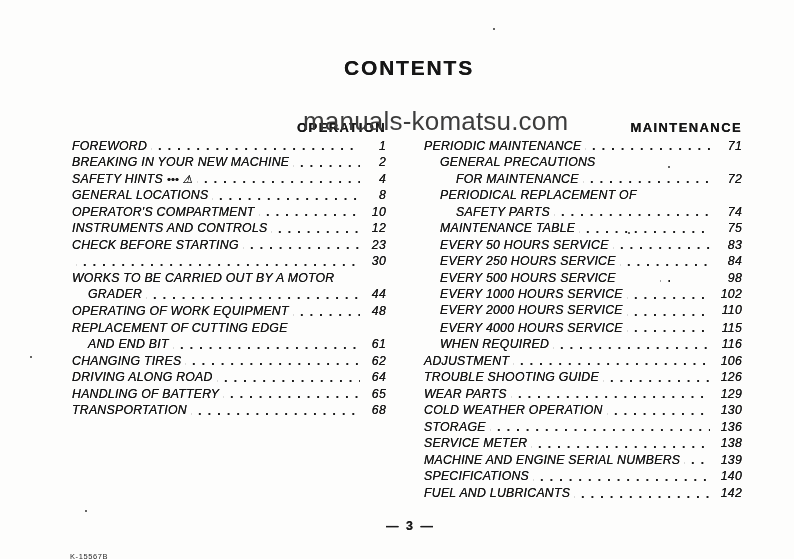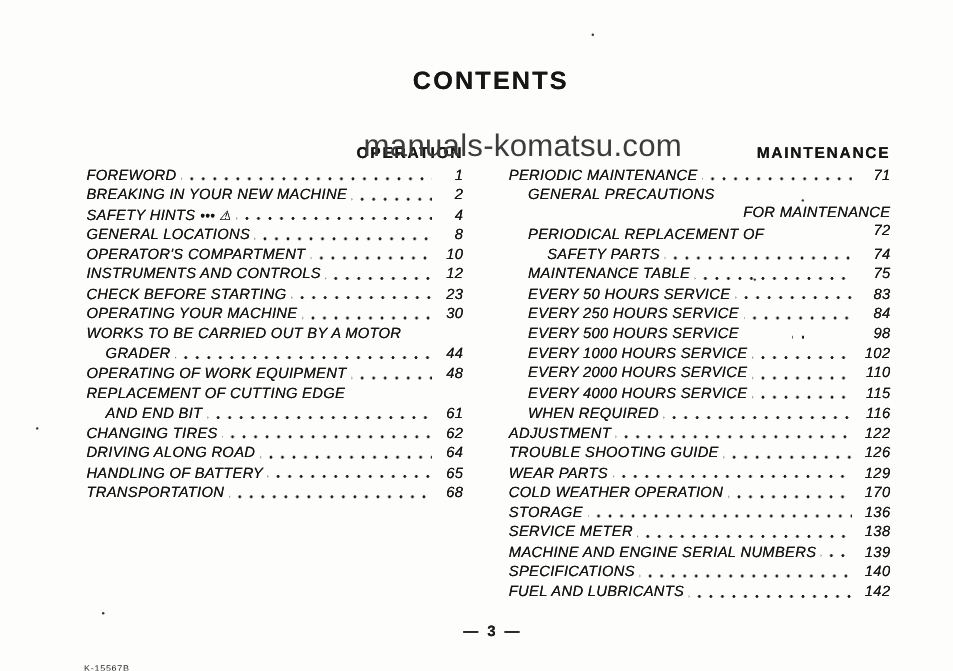--- a/index.html
+++ b/index.html
@@ -92,21 +92,20 @@
         <span class="entry-label doc-text">INSTRUMENTS AND CONTROLS</span>
         <span class="leader"></span>
         <span class="page-num doc-text">12</span>
       </div>
       <div class="toc-row">
         <span class="entry-label doc-text">CHECK BEFORE STARTING</span>
         <span class="leader"></span>
         <span class="page-num doc-text">23</span>
       </div>
       <div class="toc-row">
-        <span class="entry-label doc-text">OPERATING YOUR MACHINE</span>
         <span class="leader"></span>
         <span class="page-num doc-text">30</span>
       </div>
       <div class="toc-row">
         <span class="entry-label doc-text">WORKS TO BE CARRIED OUT BY A MOTOR</span>
         <span class="no-leader"></span>
       </div>
       <div class="toc-row" style="padding-left: 16px;">
         <span class="entry-label doc-text">GRADER</span>
         <span class="leader"></span>
@@ -154,21 +153,21 @@
   <div class="rows">
       <div class="toc-row">
         <span class="entry-label doc-text">PERIODIC MAINTENANCE</span>
         <span class="leader"></span>
         <span class="page-num doc-text">71</span>
       </div>
       <div class="toc-row" style="padding-left: 16px;">
         <span class="entry-label doc-text">GENERAL PRECAUTIONS</span>
         <span class="no-leader"></span>
       </div>
-      <div class="toc-row" style="padding-left: 32px; flex-direction: column;">
+      <div class="toc-row" style="padding-left: 32px;">
         <span class="entry-label doc-text">FOR MAINTENANCE</span>
         <span class="leader"></span>
         <span class="page-num doc-text">72</span>
       </div>
       <div class="toc-row" style="padding-left: 16px;">
         <span class="entry-label doc-text">PERIODICAL REPLACEMENT OF</span>
         <span class="no-leader"></span>
       </div>
       <div class="toc-row" style="padding-left: 32px;">
         <span class="entry-label doc-text">SAFETY PARTS</span>
@@ -211,36 +210,36 @@
         <span class="page-num doc-text">115</span>
       </div>
       <div class="toc-row" style="padding-left: 16px;">
         <span class="entry-label doc-text">WHEN REQUIRED</span>
         <span class="leader"></span>
         <span class="page-num doc-text">116</span>
       </div>
       <div class="toc-row">
         <span class="entry-label doc-text">ADJUSTMENT</span>
         <span class="leader"></span>
-        <span class="page-num doc-text">122</span>
+        <span class="page-num doc-text">106</span>
       </div>
       <div class="toc-row">
         <span class="entry-label doc-text">TROUBLE SHOOTING GUIDE</span>
         <span class="leader"></span>
         <span class="page-num doc-text">126</span>
       </div>
       <div class="toc-row">
         <span class="entry-label doc-text">WEAR PARTS</span>
         <span class="leader"></span>
         <span class="page-num doc-text">129</span>
       </div>
       <div class="toc-row">
         <span class="entry-label doc-text">COLD WEATHER OPERATION</span>
         <span class="leader"></span>
-        <span class="page-num doc-text">170</span>
+        <span class="page-num doc-text">130</span>
       </div>
       <div class="toc-row">
         <span class="entry-label doc-text">STORAGE</span>
         <span class="leader"></span>
         <span class="page-num doc-text">136</span>
       </div>
       <div class="toc-row">
         <span class="entry-label doc-text">SERVICE METER</span>
         <span class="leader"></span>
         <span class="page-num doc-text">138</span>

